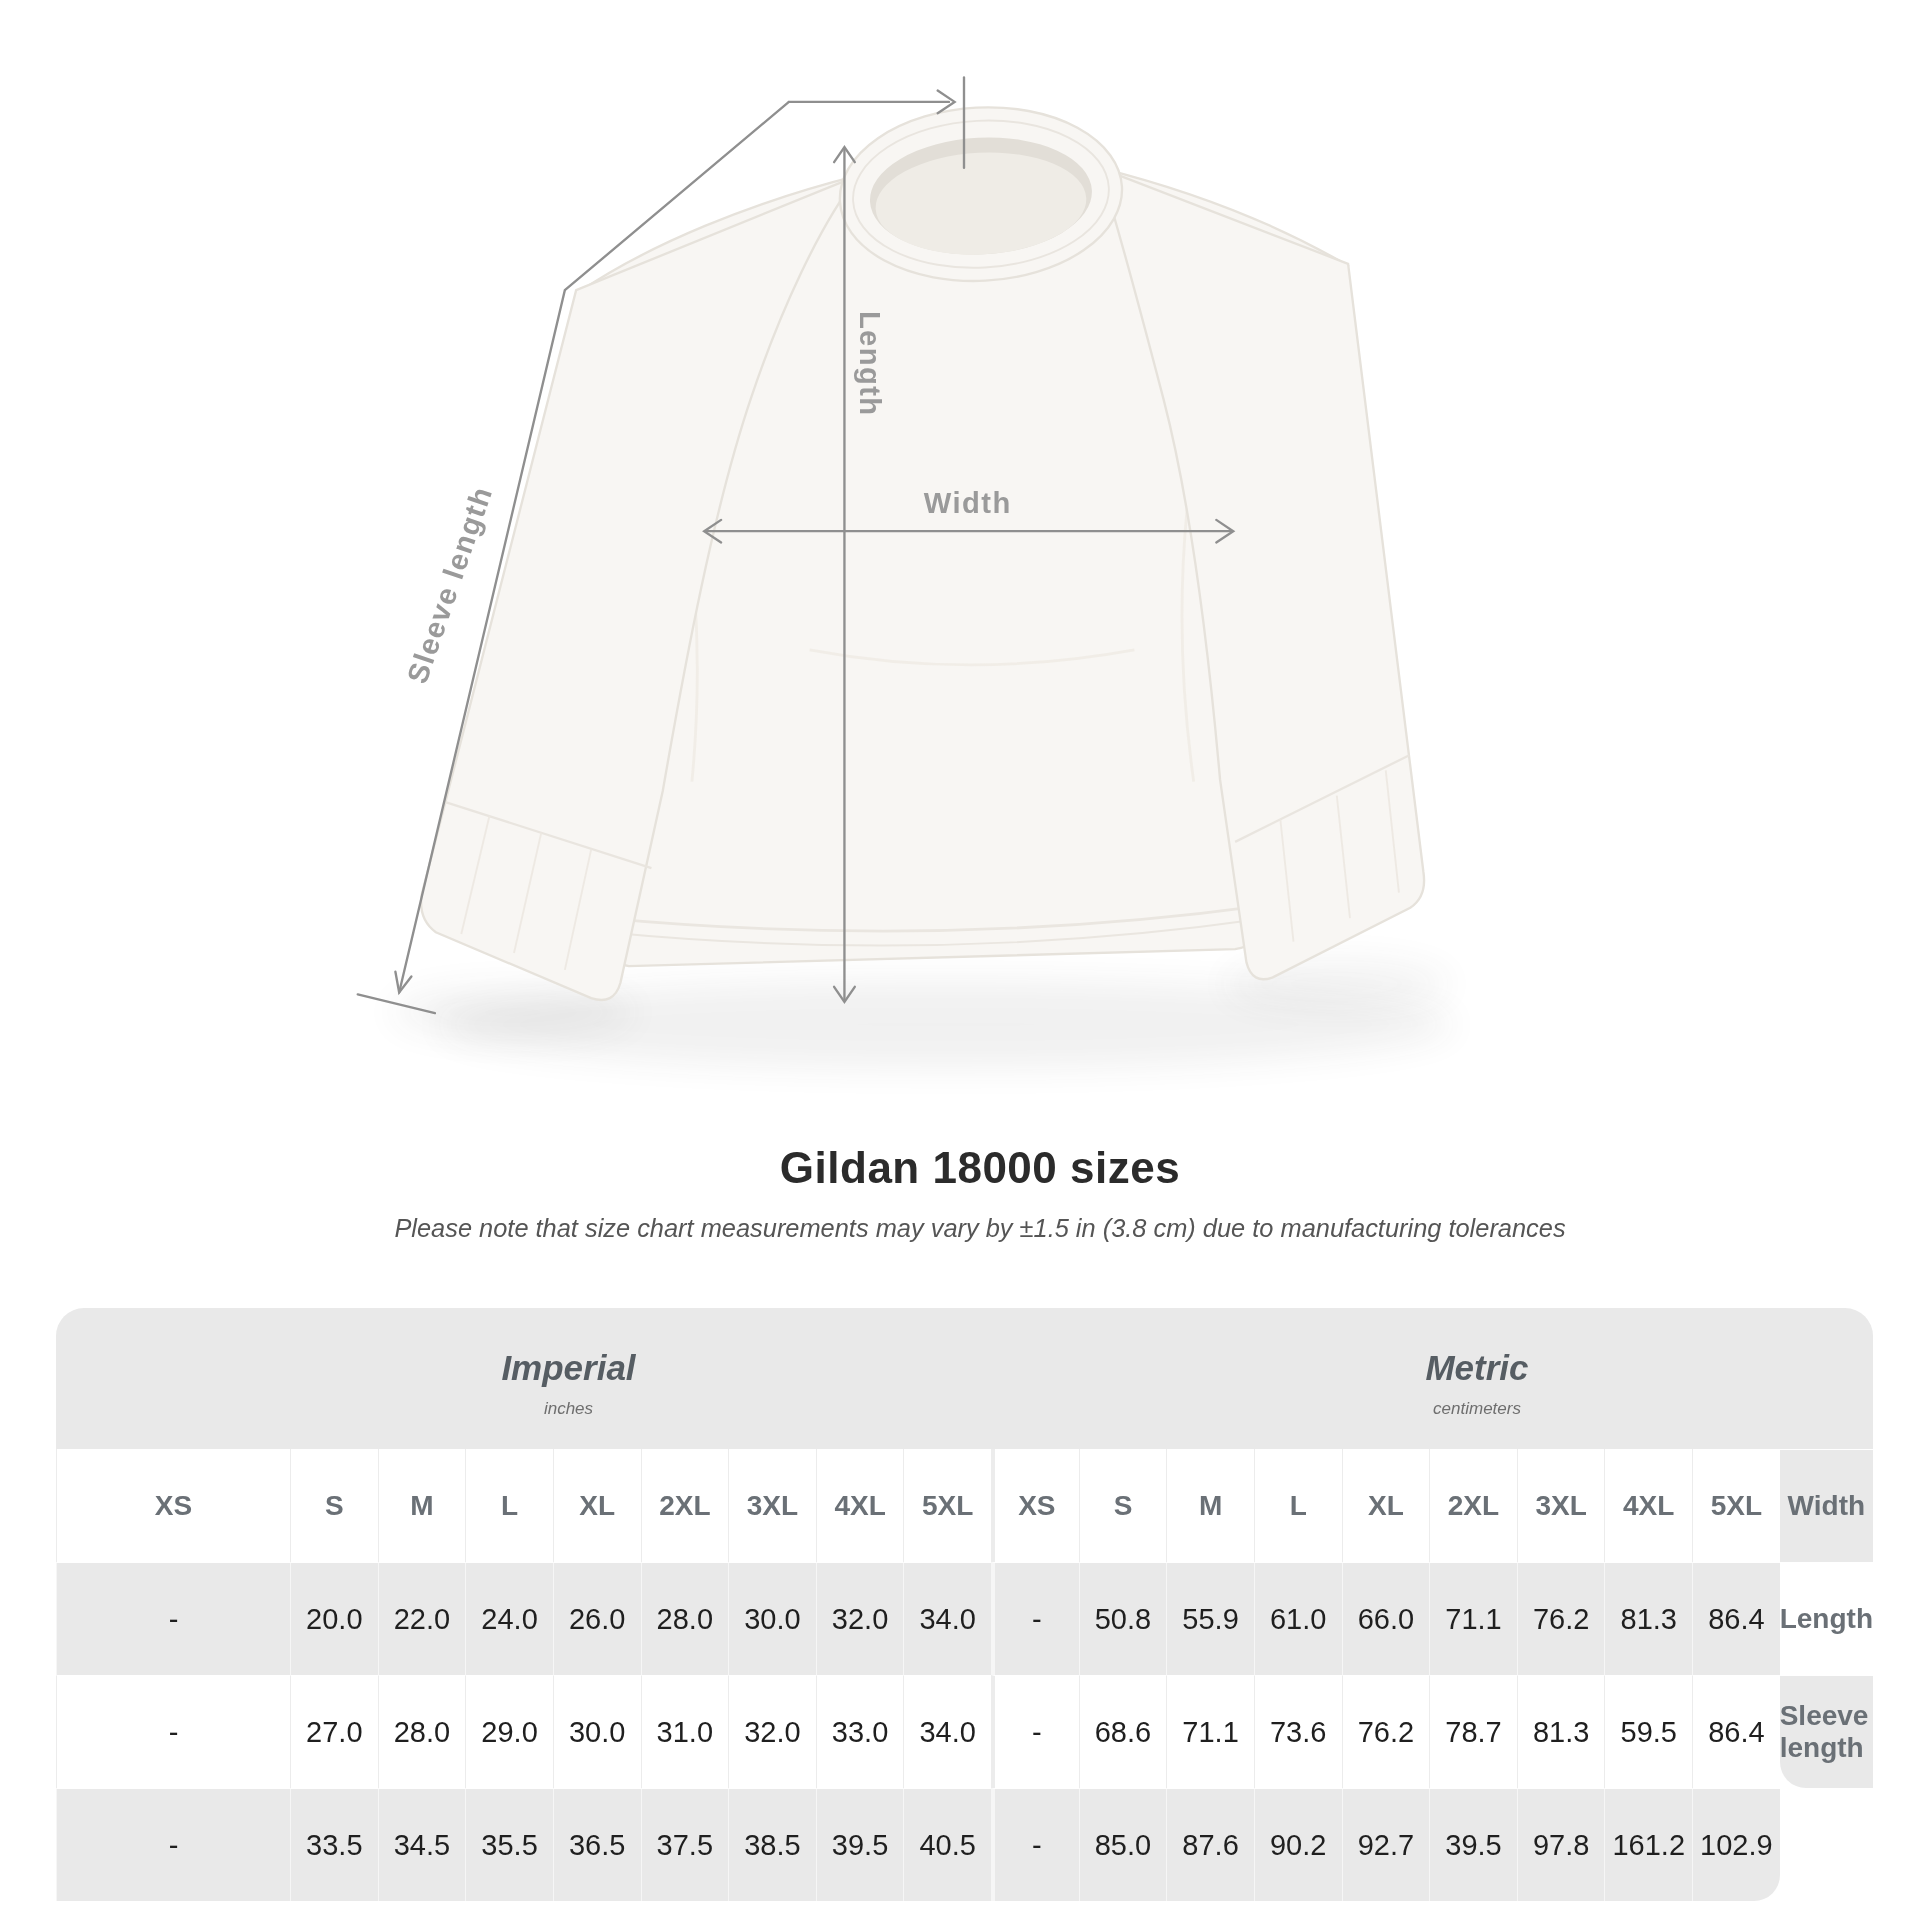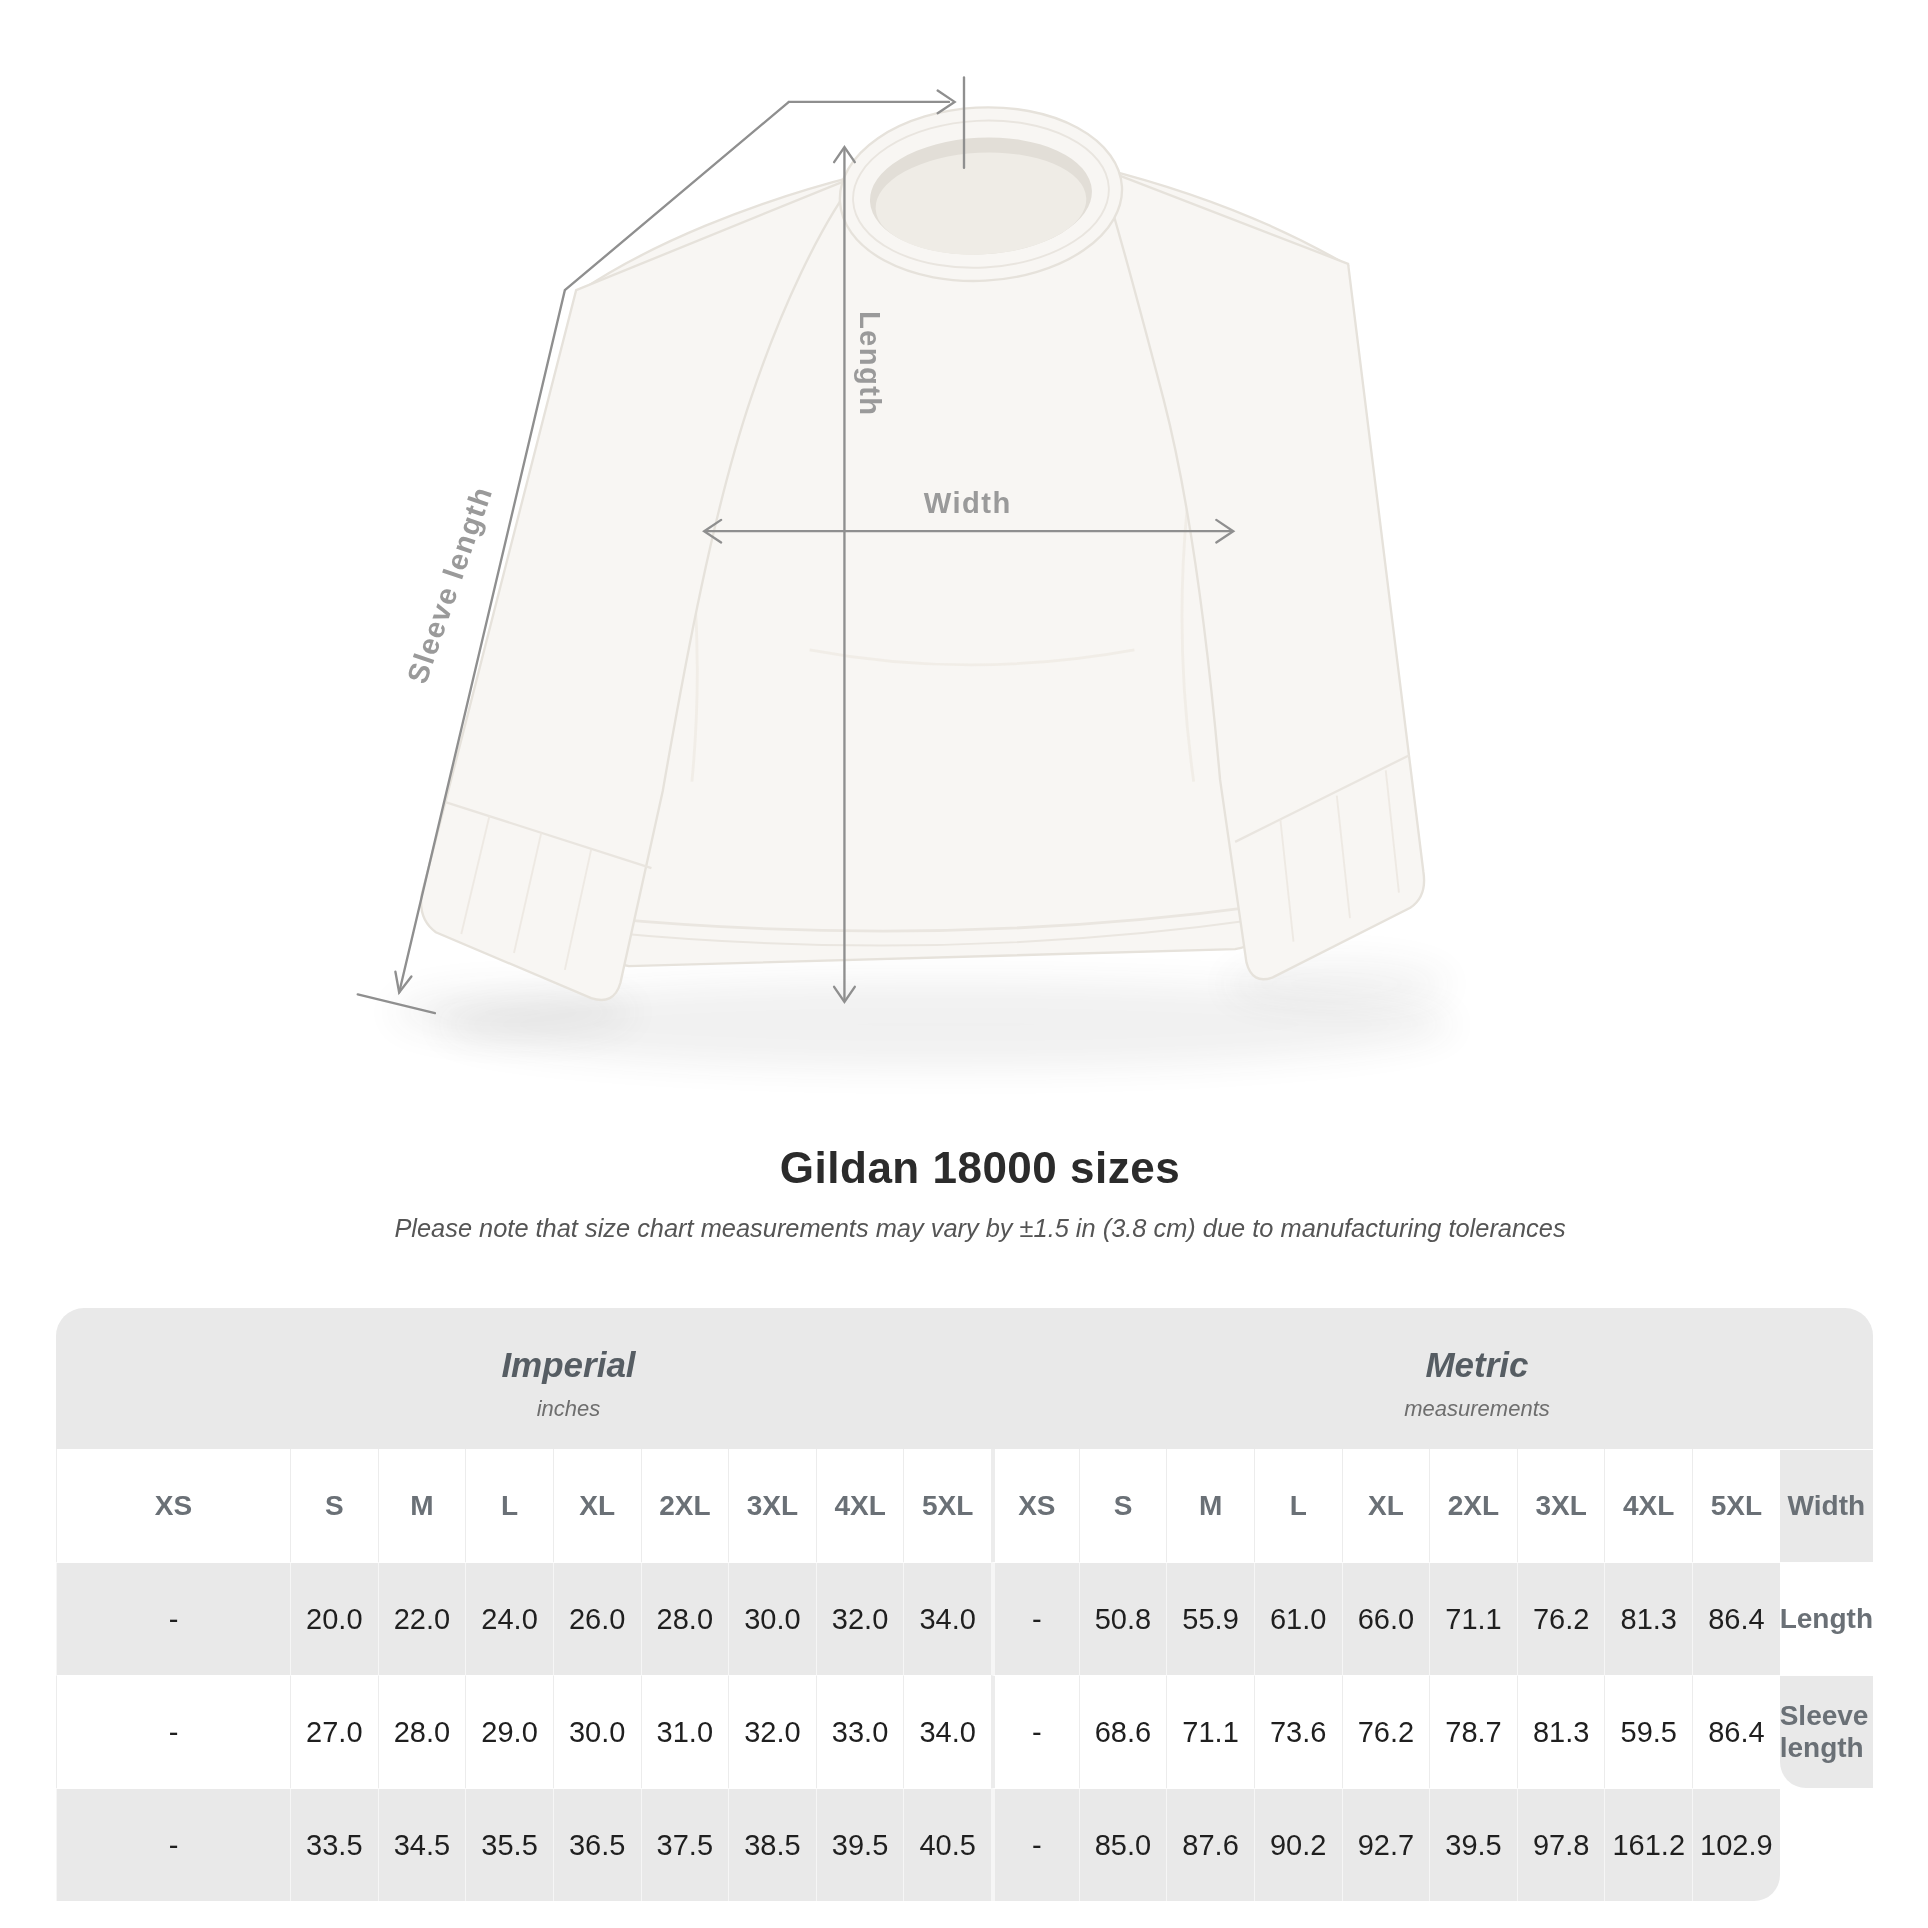--- a/index.html
+++ b/index.html
@@ -14,21 +14,21 @@
   .caption p{margin:21px 0 0;font-size:25.4px;font-style:italic;color:var(--subtitle-text);}
   
   .table{position:absolute;left:56px;top:1308px;width:1817px;height:593px;}
   .band{position:absolute;left:0;top:0;width:100%;height:141px;background:var(--band);
         border-radius:28px 28px 0 0;}
   .sec{position:absolute;top:0;height:100%;display:flex;flex-direction:column;align-items:center;
        justify-content:center;padding-top:9.4px;box-sizing:border-box;gap:11.3px;}
   .sec.imperial{left:0;width:1025px;}
   .sec.metric{left:1025px;width:792px;}
   .sec .t{font-size:35px;font-weight:700;font-style:italic;color:var(--section-title);}
-  .sec .s{font-size:22px;font-style:italic;color:var(--section-sub);}
+  .sec .s{font-size:17px;font-style:italic;color:var(--section-sub);}
   .grid{position:absolute;left:0;top:141px;width:100%;display:grid;
         grid-template-columns:234px repeat(18,1fr);grid-auto-rows:113px;}
   .c{display:flex;align-items:center;justify-content:center;background:var(--cell-white);
      border-left:1.9px solid #ececec;border-top:1.9px solid #fff;
      font-size:29px;color:var(--number-text);}
   .c.lblcol{border-left:none;}
   .c.alt{background:var(--row-alt);border-left-color:#f6f6f6;}
   .c.split{border-left-width:4.7px;}
   .c.r0{border-top:none;}
   .c.lbl,.c.szhead{font-weight:700;color:var(--label-text);font-size:28px;}
@@ -108,21 +108,21 @@
   </div>
 
   <div class="table">
     <div class="band">
       <div class="sec imperial">
         <div class="t">Imperial</div>
         <div class="s">inches</div>
       </div>
       <div class="sec metric">
         <div class="t">Metric</div>
-        <div class="s">measurements</div>
+        <div class="s">centimeters</div>
       </div>
     </div>
     <div class="grid" id="grid">
         <div class="c szhead r0">XS</div>
         <div class="c szhead r0">S</div>
         <div class="c szhead r0">M</div>
         <div class="c szhead r0">L</div>
         <div class="c szhead r0">XL</div>
         <div class="c szhead r0">2XL</div>
         <div class="c szhead r0">3XL</div>

